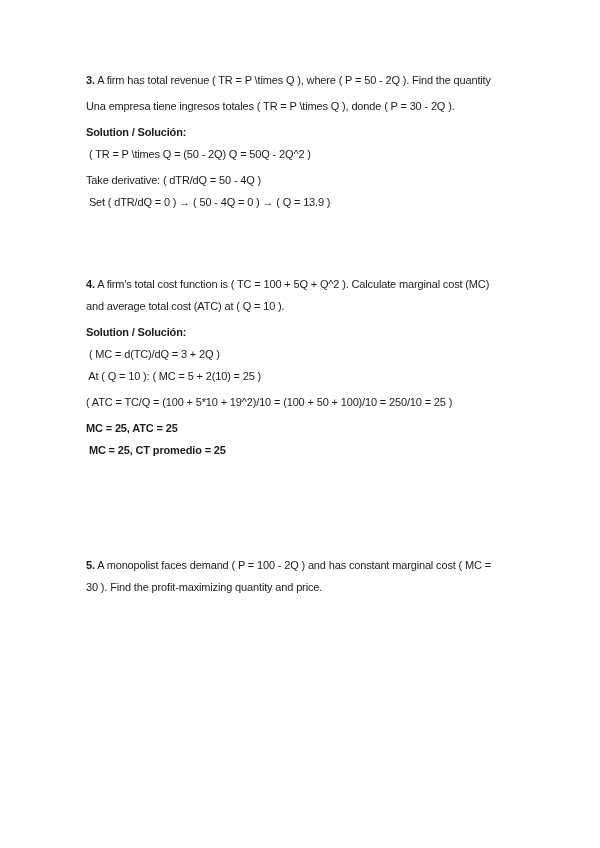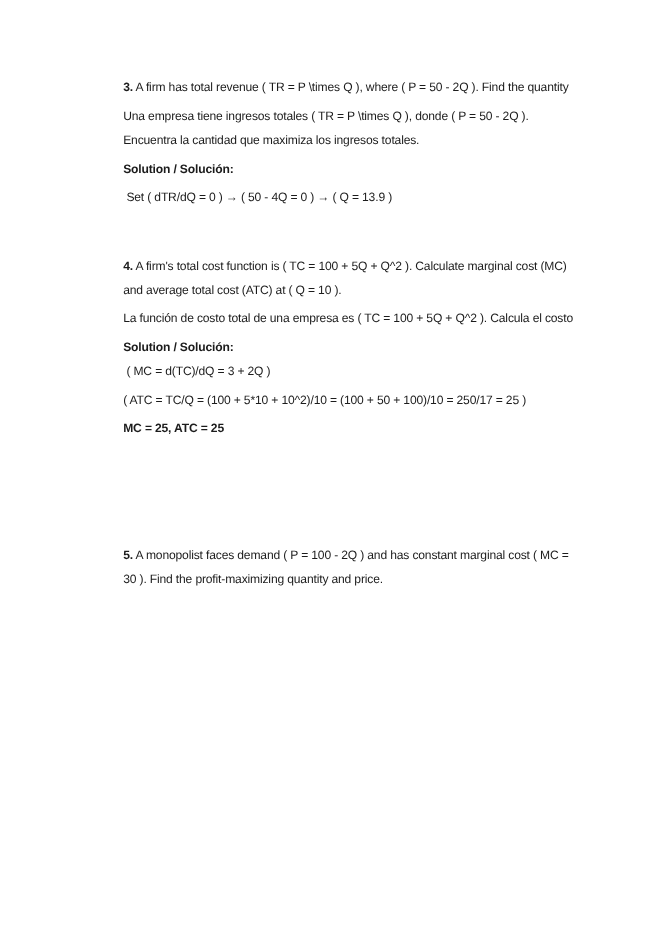--- a/index.html
+++ b/index.html
@@ -7,21 +7,21 @@
     padding: 0;
     background: #ffffff;
   }
   .page {
     position: relative;
     width: 600px;
     height: 848px;
     background: #ffffff;
     overflow: hidden;
     box-sizing: border-box;
-    padding: 69px 60px 0 112px;
+    padding: 69px 60px 0 86px;
     font-family: "Liberation Sans", sans-serif;
     font-size: 11px;
     color: #1c1c1c;
     letter-spacing: -0.15px;
   }
   .para {
     margin: 0 0 4px 0;
   }
   .line {
     white-space: pre;
@@ -33,43 +33,45 @@
   }
 </style>
 </head>
 <body>
 
 <div class="page" style="background: rgb(255, 255, 255); color: rgb(28, 28, 28);">
     <div class="para">
       <div class="line"><span class="bold">3.</span><span> A firm has total revenue ( TR = P \times Q ), where ( P = 50 - 2Q ). Find the quantity</span></div>
     </div>
     <div class="para">
-      <div class="line"><span>Una empresa tiene ingresos totales ( TR = P \times Q ), donde ( P = 50 - 2Q ).</span></div>
-      <div class="line"><span>Encuentra la cantidad que maximiza los ingresos totales.</span></div>
+      <div class="line"><span>Una empresa tiene ingresos totales ( TR = P \times Q ), donde ( P = 30 - 2Q ).</span></div>
     </div>
     <div class="para">
       <div class="line"><span class="bold">Solution / Solución:</span></div>
+      <div class="line"><span> ( TR = P \times Q = (50 - 2Q) Q = 50Q - 2Q^2 )</span></div>
     </div>
     <div class="para">
+      <div class="line"><span>Take derivative: ( dTR/dQ = 50 - 4Q )</span></div>
       <div class="line"><span> Set ( dTR/dQ = 0 ) → ( 50 - 4Q = 0 ) → ( Q = 13.9 )</span></div>
     </div>
-    <div class="para" style="margin-top: 40px;">
+    <div class="para" style="margin-top: 60px;">
       <div class="line"><span class="bold">4.</span><span> A firm's total cost function is ( TC = 100 + 5Q + Q^2 ). Calculate marginal cost (MC)</span></div>
       <div class="line"><span>and average total cost (ATC) at ( Q = 10 ).</span></div>
     </div>
     <div class="para">
-      <div class="line"><span>La función de costo total de una empresa es ( TC = 100 + 5Q + Q^2 ). Calcula el costo</span></div>
     </div>
     <div class="para">
       <div class="line"><span class="bold">Solution / Solución:</span></div>
       <div class="line"><span> ( MC = d(TC)/dQ = 3 + 2Q )</span></div>
+      <div class="line"><span> At ( Q = 10 ): ( MC = 5 + 2(10) = 25 )</span></div>
     </div>
     <div class="para">
-      <div class="line"><span>( ATC = TC/Q = (100 + 5*10 + 10^2)/10 = (100 + 50 + 100)/10 = 250/17 = 25 )</span></div>
+      <div class="line"><span>( ATC = TC/Q = (100 + 5*10 + 19^2)/10 = (100 + 50 + 100)/10 = 250/10 = 25 )</span></div>
     </div>
     <div class="para">
       <div class="line"><span class="bold">MC = 25, ATC = 25</span></div>
+      <div class="line"><span class="bold"> MC = 25, CT promedio = 25</span></div>
     </div>
     <div class="para" style="margin-top: 93px;">
       <div class="line"><span class="bold">5.</span><span> A monopolist faces demand ( P = 100 - 2Q ) and has constant marginal cost ( MC =</span></div>
       <div class="line"><span>30 ). Find the profit-maximizing quantity and price.</span></div>
     </div>
   </div>
 
 </body></html>

